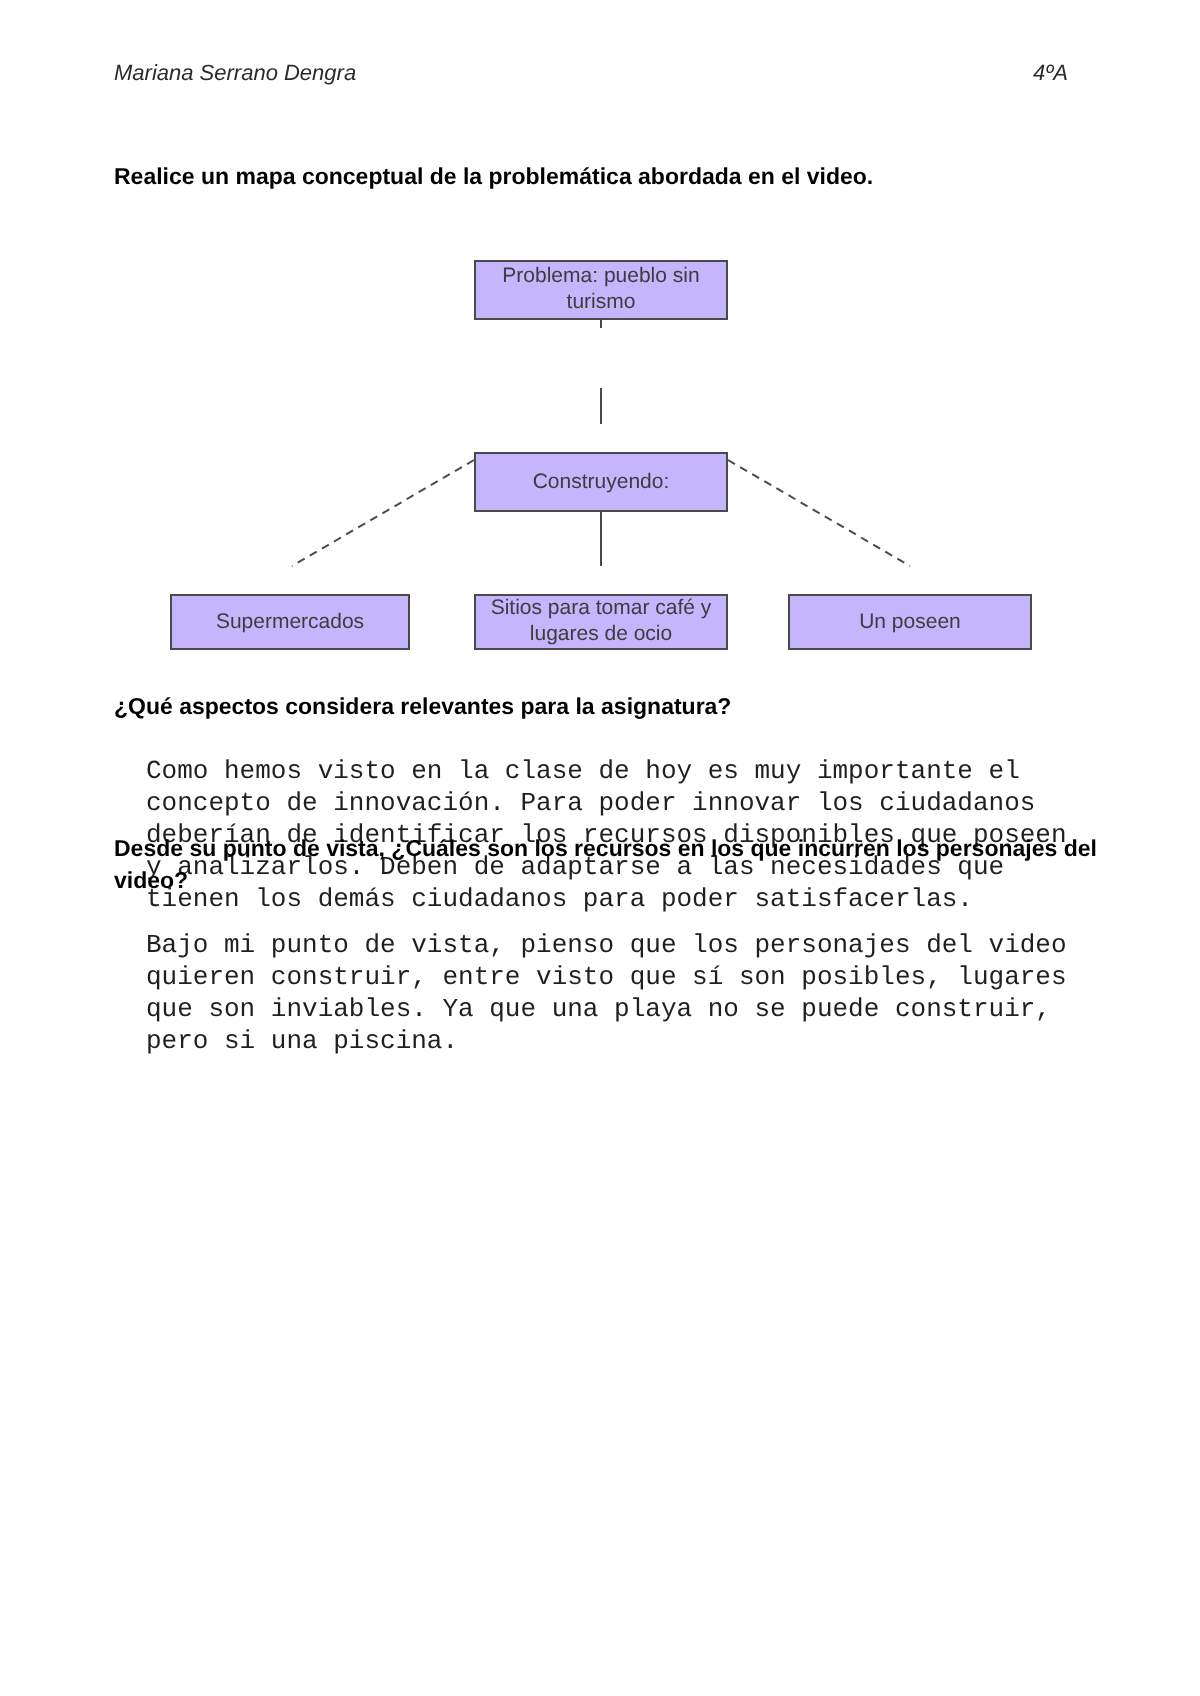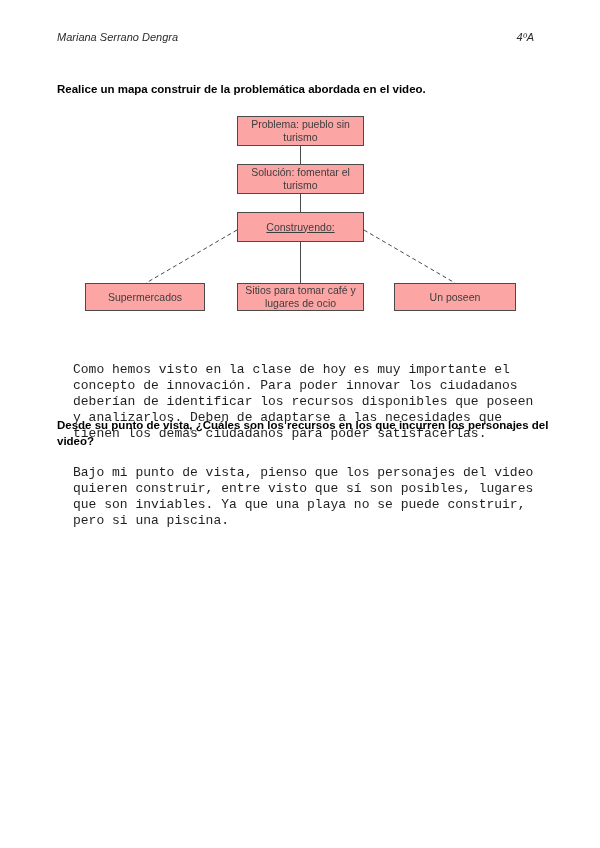--- a/index.html
+++ b/index.html
@@ -45,34 +45,35 @@
     height: 330px;
   }
   .diagram svg {
     position: absolute;
     top: 0;
     left: 0;
   }
   .node {
     position: absolute;
     box-sizing: border-box;
-    background: #fca5a5;
+    background: #c4b5fd;
     border: 1px solid #4a4a4a;
     display: flex;
     align-items: center;
     justify-content: center;
     text-align: center;
     font-size: 10.5px;
     line-height: 13px;
     color: #3d3d3d;
     padding: 1px 6px;
+    margin-top: 14px;
   }
   .node-problema     { left: 237px; top: 116px; width: 127px; height: 30px; }
   .node-solucion     { left: 237px; top: 164px; width: 127px; height: 30px; }
-  .node-construyendo { left: 237px; top: 212px; width: 127px; height: 30px; text-decoration: underline; }
+  .node-construyendo { left: 237px; top: 212px; width: 127px; height: 30px; }
   .node-supermercados{ left:  85px; top: 283px; width: 120px; height: 28px; }
   .node-sitios       { left: 237px; top: 283px; width: 127px; height: 28px; }
   .node-parador      { left: 394px; top: 283px; width: 122px; height: 28px; }
   
   .text-block {
     position: absolute;
     left: 57px;
     width: 494px;
   }
   .section-1 { top: 346px; }
@@ -95,39 +96,39 @@
 </head>
 <body>
 
 <div class="page">
 
   <div class="doc-header">
     <span>Mariana Serrano Dengra</span>
     <span>4ºA</span>
   </div>
 
-  <div class="doc-title">Realice un mapa construir de la problemática abordada en el video.</div>
+  <div class="doc-title">Realice un mapa conceptual de la problemática abordada en el video.</div>
 
   <div class="diagram">
     <svg width="600" height="330" viewBox="0 0 600 330">
       <line x1="300.5" y1="146" x2="300.5" y2="164" stroke="#4a4a4a" stroke-width="1"></line>
       <line x1="300.5" y1="194" x2="300.5" y2="212" stroke="#4a4a4a" stroke-width="1"></line>
       <line x1="300.5" y1="242" x2="300.5" y2="283" stroke="#4a4a4a" stroke-width="1"></line>
       <line x1="237" y1="230" x2="146" y2="283" stroke="#4a4a4a" stroke-width="1" stroke-dasharray="4,3"></line>
       <line x1="364" y1="230" x2="455" y2="283" stroke="#4a4a4a" stroke-width="1" stroke-dasharray="4,3"></line>
     </svg>
     <div class="node node-problema">Problema: pueblo sin turismo</div>
-    <div class="node node-solucion">Solución: fomentar el turismo</div>
     <div class="node node-construyendo">Construyendo:</div>
     <div class="node node-supermercados">Supermercados</div>
     <div class="node node-sitios">Sitios para tomar café y lugares de ocio</div>
     <div class="node node-parador">Un poseen</div>
   </div>
 
   <div class="text-block section-1">
+    <p class="question">¿Qué aspectos considera relevantes para la asignatura?</p>
     <p class="answer">Como hemos visto en la clase de hoy es muy importante el concepto de innovación. Para poder innovar los ciudadanos deberían de identificar los recursos disponibles que poseen y analizarlos. Deben de adaptarse a las necesidades que tienen los demás ciudadanos para poder satisfacerlas.</p>
   </div>
 
   <div class="text-block section-2">
     <p class="question">Desde su punto de vista, ¿Cuáles son los recursos en los que incurren los personajes del video?</p>
     <p class="answer">Bajo mi punto de vista, pienso que los personajes del video quieren construir, entre visto que sí son posibles, lugares que son inviables. Ya que una playa no se puede construir, pero si una piscina.</p>
   </div>
 
 </div>
 

